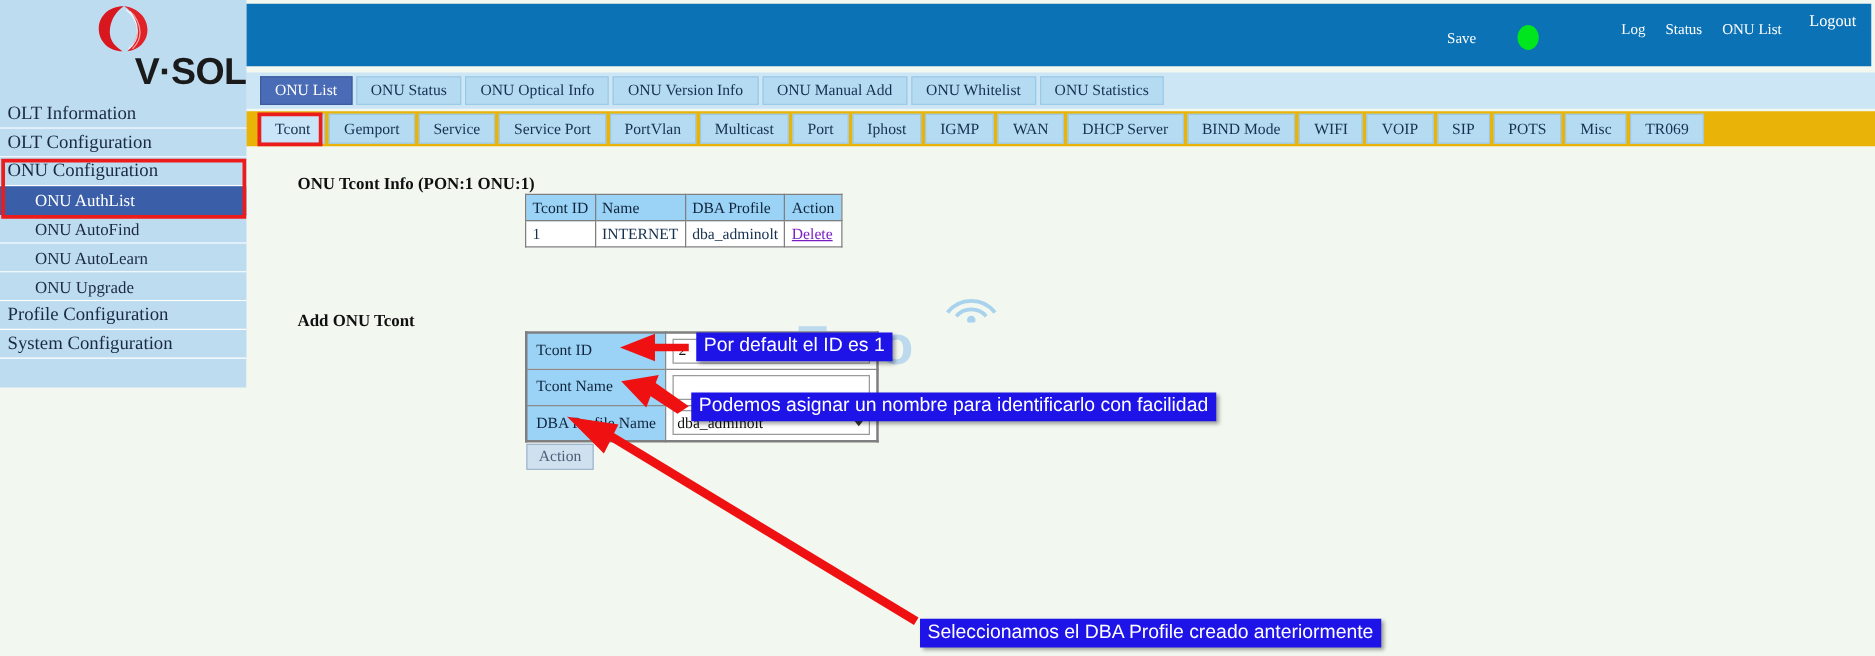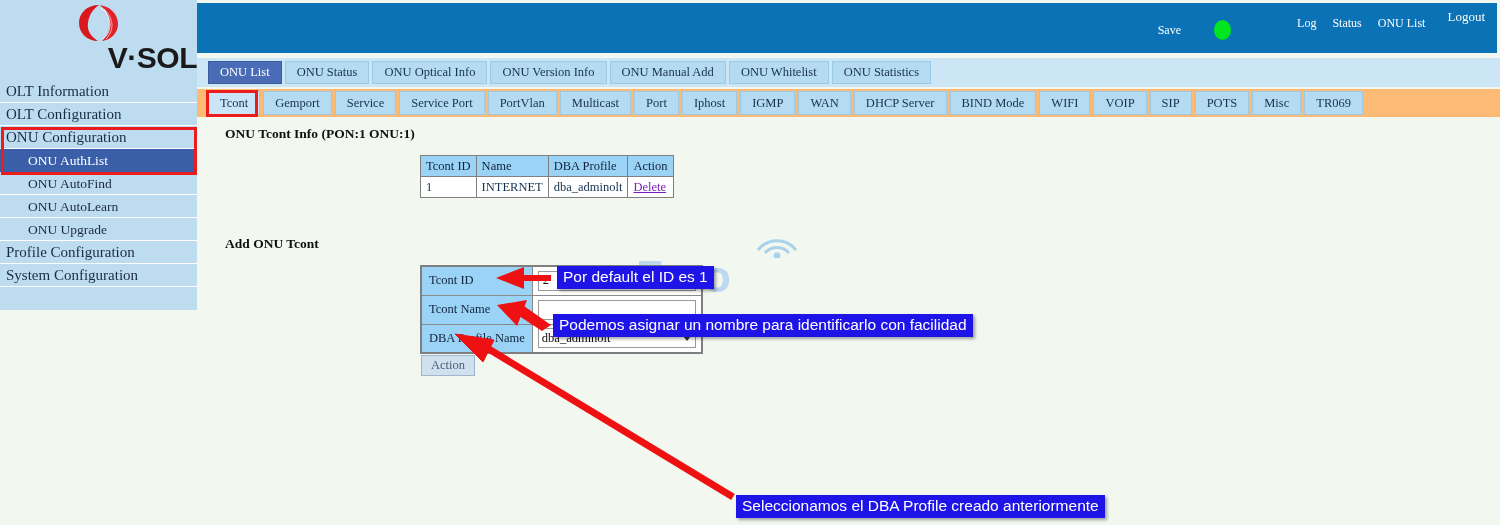--- a/index.html
+++ b/index.html
@@ -158,21 +158,21 @@
     position: absolute;
     left: 197px; top: 58px;
     width: 1303px; height: 29px;
     background: #ccE6f6;
     z-index: 4;
   }
   #tabrow2 {
     position: absolute;
     left: 197px; top: 89px;
     width: 1303px; height: 28px;
-    background: #fdba74;
+    background: #eab308;
     z-index: 4;
   }
   .tabs {
     display: flex;
     align-items: stretch;
     height: 100%;
     padding-left: 11px;
     gap: 3px;
   }
   .tab {
@@ -213,21 +213,21 @@
     position: absolute;
     left: 197px; top: 120px;
     width: 1303px; height: 405px;
     z-index: 3;
   }
   .section-title {
     font-family: "Liberation Serif", serif;
     font-size: 13.5px;
     font-weight: bold;
     color: #101010;
-    margin: 3px;
+    margin: 16px;
   }
   #info-title { position: absolute; left: 25px; top: 3px; }
   #add-title  { position: absolute; left: 25px; top: 113px; }
 
   
   #info-table {
     position: absolute;
     left: 223px; top: 35px;
     border-collapse: collapse;
     font-family: "Liberation Serif", serif;

